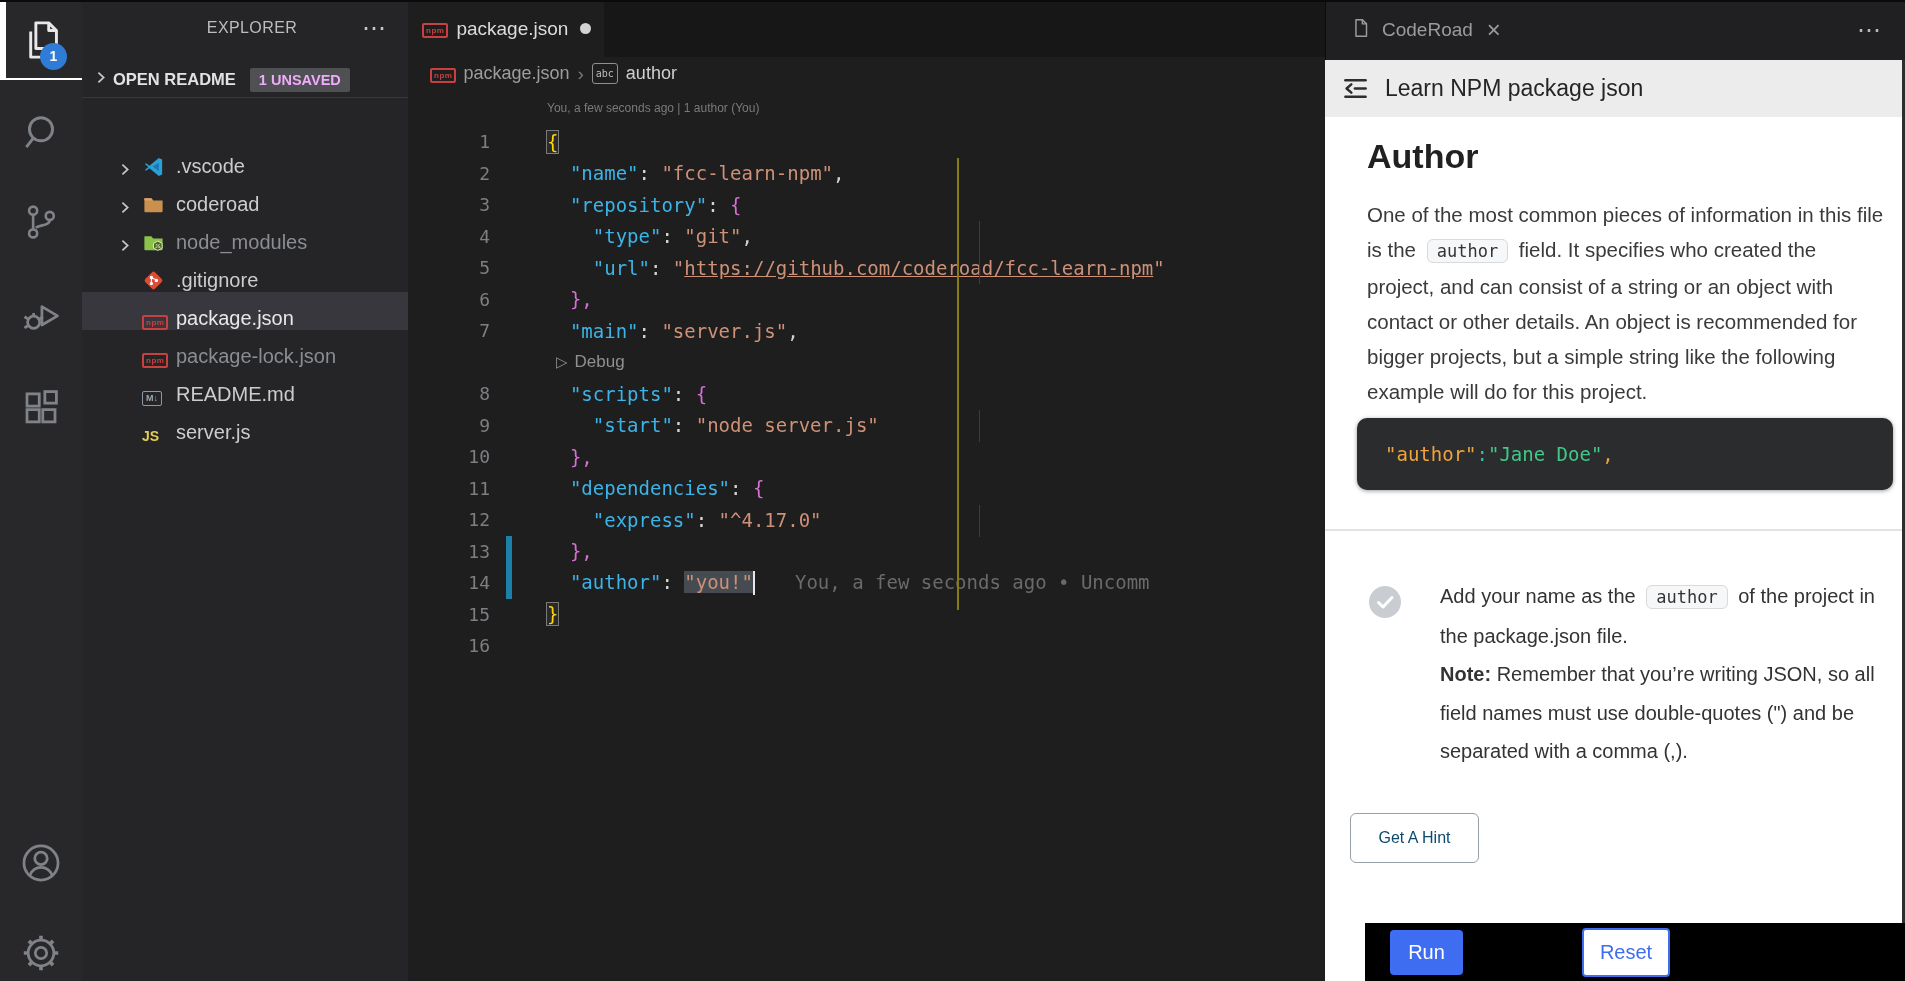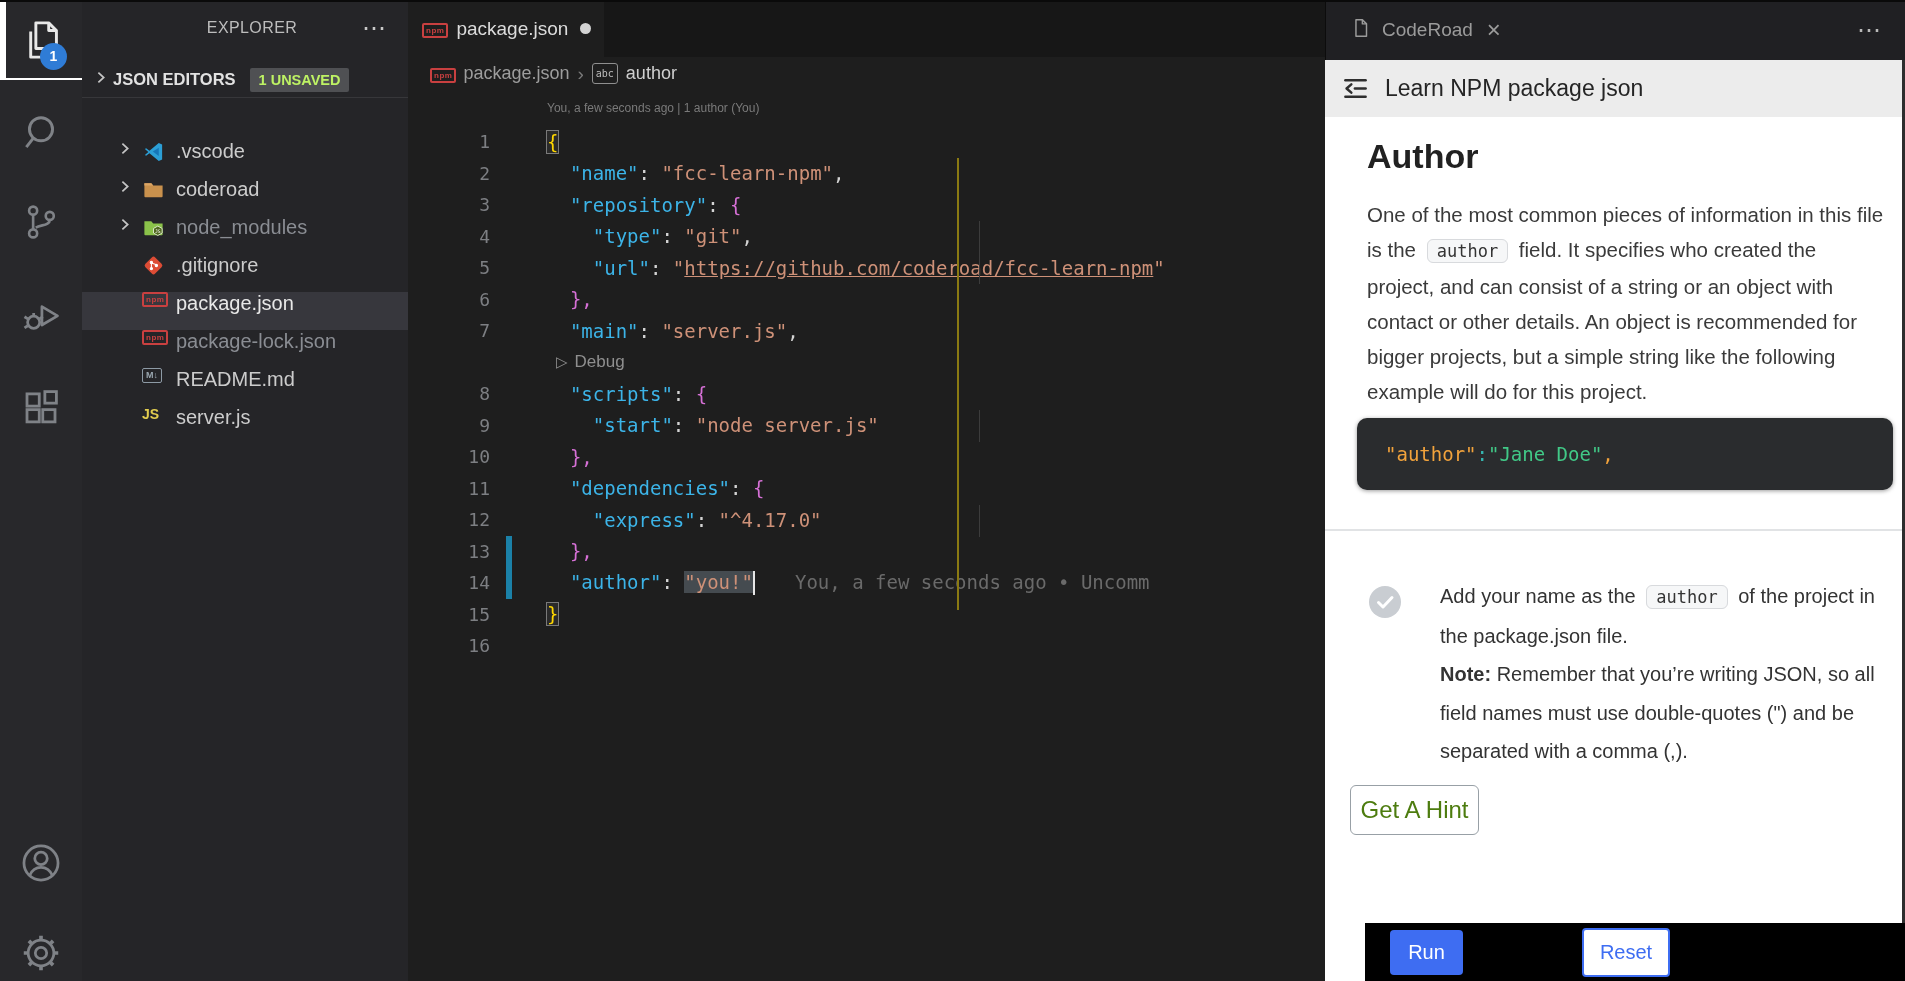--- a/index.html
+++ b/index.html
@@ -17,25 +17,25 @@
   #corner-l { left:0; top:0; width:6px; height:78px; background:#ffffff; z-index:6;}
   #corner-b { left:0; top:78px; width:82px; height:2px; background:#ffffff; z-index:6;}
 
   
   #sidebar { left:82px; top:0; width:326px; height:981px; background:#252528; color:#cccccc; z-index:4;}
   #sb-header { position:absolute; top:0; left:0; right:0; height:56px; display:flex; align-items:center; padding-left:14px;justify-content:center; }
   #sb-title { font-size:16px; letter-spacing:.4px; color:#bdbdbd; }
   #sb-more { position:absolute; right:22px; top:14px; font-size:24px; color:#c8c8c8; cursor:pointer;}
   #open-editors { position:absolute; top:62px; left:0; right:0; height:36px; display:flex; align-items:center; padding-left:10px; border-bottom:1px solid #37373a; }
   #oe-label { font-weight:bold; font-size:16.5px; color:#e2e2e2; margin-left:4px;}
-  #oe-badge { margin-left:14px; background:#4f5053; color:#bef264; font:bold 14.5px "Liberation Sans",sans-serif; padding:4px 9px; border-radius:2px;}
+  #oe-badge { margin-left:14px; background:#4f5053; color:#f0abfc; font:bold 14.5px "Liberation Sans",sans-serif; padding:4px 9px; border-radius:2px;}
   #project-row { position:absolute; top:100px; left:0; right:0; height:38px; display:flex; align-items:center; padding-left:8px;}
   #project-label { font-weight:bold; font-size:16.5px; color:#e6e6e6; margin-left:4px;}
   #file-list { position:absolute; top:140px; left:0; right:0; }
-  .frow { position:relative; height:38px; display:flex; align-items:flex-start; padding-left:34px; cursor:pointer; }
+  .frow { position:relative; height:38px; display:flex; align-items:flex-end; padding-left:34px; cursor:pointer; }
   .frow.selected { background:#37373d; }
   .frow .chevbox { width:26px; flex:none; display:flex; align-items:center; color:#c5c5c5;}
   .frow .icobox { width:26px; flex:none; display:flex; align-items:center; }
   .frow .flabel { margin-left:8px; font-size:20px; color:#cccccc; white-space:nowrap;}
   .frow.dimmed .flabel { color:#8a8d93; }
   .frow.selected .flabel { color:#e8e8e8; }
   .npmbox { display:inline-block; border:2px solid #c94040; color:#c94040; font:bold 8px/9px "Liberation Sans",sans-serif; padding:1px 2px; border-radius:2px; letter-spacing:.5px;}
   .mdbox { display:inline-block; border:1.5px solid #8d9aa5; color:#9aa7b0; font:bold 9px/11px "Liberation Sans",sans-serif; padding:1px 3px; border-radius:2px;}
   .jsbox { color:#e2cd4f; font:bold 14px "Liberation Sans",sans-serif; }
   .abcbox { display:inline-block; border:1.5px solid #8f8f8f; color:#bdbdbd; font:10px/11px "DejaVu Sans Mono",monospace; padding:4px 3px; border-radius:3px;text-align:right;}
@@ -94,21 +94,21 @@
   #panel-scroll-edge { position:absolute; right:0; top:60px; width:3px; height:863px; background:#2e2e2e; z-index:7;}
   #p-heading { position:absolute; left:42px; top:20px; font-size:34px; font-weight:bold; color:#212121; }
   #p-paragraph { position:absolute; left:42px; top:80px; width:518px; font-size:20.5px; line-height:35px; color:#3a3a3a; }
   .chip { font-family:"DejaVu Sans Mono",monospace; font-size:17px; background:#f6f7f8; border:1px solid #d8dadd; border-radius:6px; padding:1px 9px; color:#343434; margin:0 5px; white-space:nowrap;}
   #p-codeblock { position:absolute; left:32px; top:301px; width:536px; height:72px; background:#2a2c2e; border-radius:10px; box-shadow:0 1px 4px rgba(0,0,0,.4); display:flex; align-items:center; padding-left:28px; font:19px "DejaVu Sans Mono",monospace;}
   .ck { color:#f2a33c; } .cc { color:#35b5b0; } .cs { color:#41c987; }
   #p-divider { position:absolute; left:0; top:412px; width:100%; height:2px; background:#e1e3e5; }
   #p-task { position:absolute; left:0; top:460px; width:100%; }
   #task-check { position:absolute; left:43px; top:8px; }
   #task-text { position:absolute; left:115px; top:0; width:458px; font-size:20px; line-height:38.5px; color:#333; }
-  #hint-btn { position:absolute; left:25px; top:668px; width:129px; height:50px; background:#fff; border:1.5px solid #98a0a6; border-radius:6px; font-size:24px; color:#4d7c0f; cursor:pointer; font-family:"Liberation Sans",sans-serif;}
+  #hint-btn { position:absolute; left:25px; top:696px; width:129px; height:50px; background:#fff; border:1.5px solid #98a0a6; border-radius:6px; font-size:16px; color:#0c4a6e; cursor:pointer; font-family:"Liberation Sans",sans-serif;}
   #panel-bottom { position:absolute; bottom:0; left:0; right:0; height:58px; background:#000;margin-left:40px; }
   #run-btn { position:absolute; left:25px; top:7px; width:73px; height:45px; background:#3e6df2; color:#fff; border:none; border-radius:4px; font-size:20px; cursor:pointer; font-family:"Liberation Sans",sans-serif;}
   #reset-btn { position:absolute; left:217px; top:5px; width:88px; height:49px; background:#fff; color:#3e6df2; border:2px solid #3e6df2; border-radius:4px; font-size:20px; cursor:pointer; font-family:"Liberation Sans",sans-serif;}
 </style>
 </head>
 <body>
 
 <div id="app">
 
   <div id="activitybar" class="abs">
@@ -172,21 +172,21 @@
 
   <div id="sidebar" class="abs">
     <div id="sb-header">
       <span id="sb-title">EXPLORER</span>
       <span id="sb-more">⋯</span>
     </div>
     <div id="open-editors">
       <span class="chev" id="oe-chev" style="color: rgb(197, 197, 197);"><svg viewBox="0 0 16 16" width="17" height="17" fill="none" stroke="currentColor" stroke-width="1.6">
             <path d="M6 3.5L11 8l-5 4.5"></path>
           </svg></span>
-      <span id="oe-label">JSON EDITORS</span>
+      <span id="oe-label">OPEN README</span>
       <span id="oe-badge">1 UNSAVED</span>
     </div>
     <div id="file-list">
         <div class="frow">
           <span class="chevbox">
             <svg viewBox="0 0 16 16" width="17" height="17" fill="none" stroke="currentColor" stroke-width="1.6">
               <path d="M6 3.5L11 8l-5 4.5"></path>
             </svg>
           </span>
           <span class="icobox">

